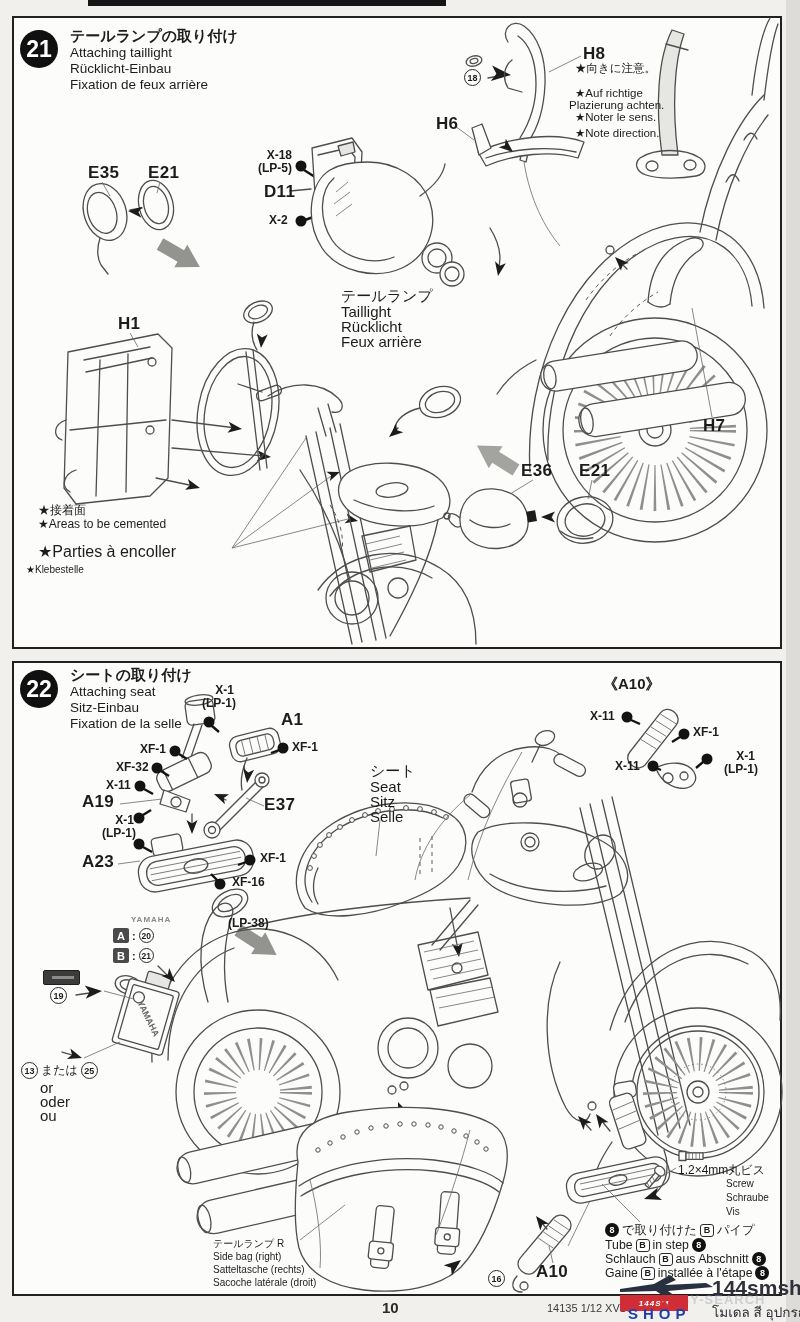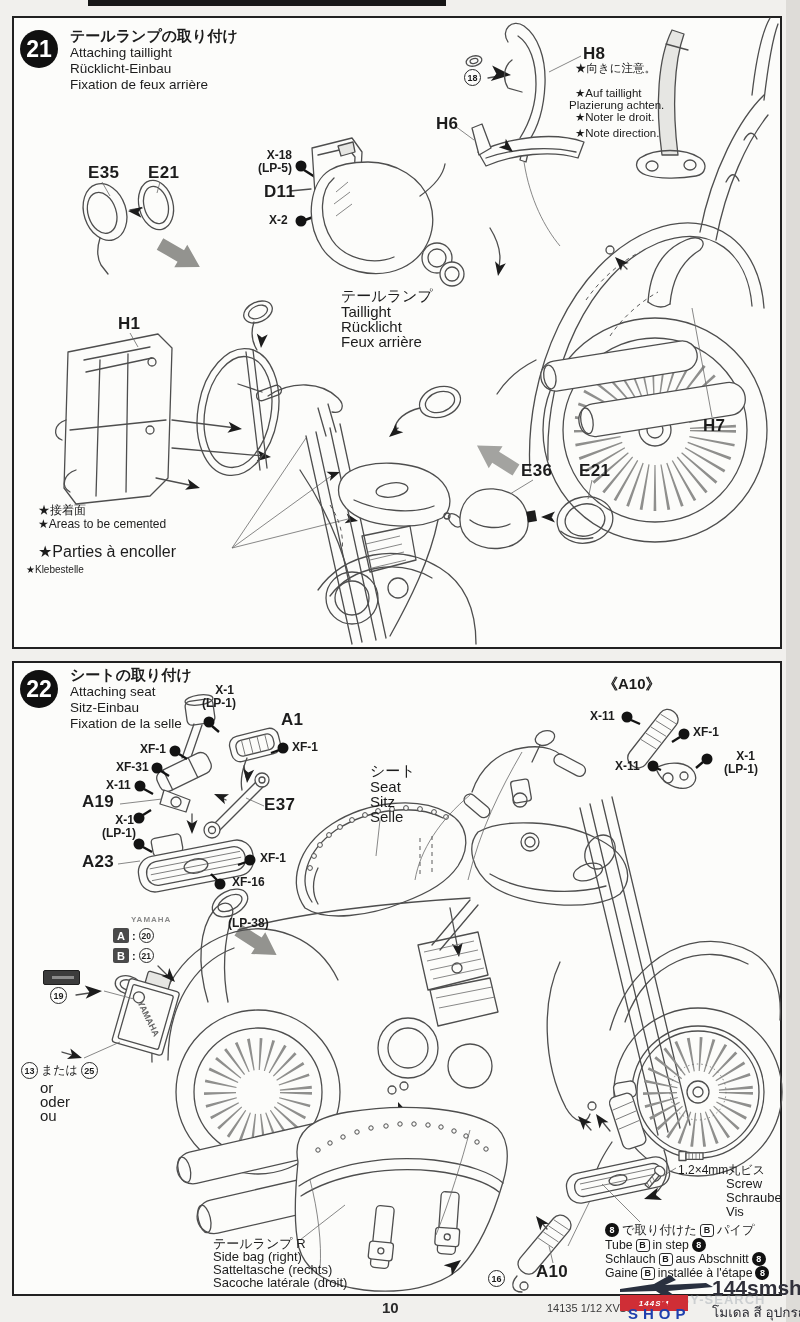--- a/index.html
+++ b/index.html
@@ -12,21 +12,21 @@
   
   .stepnum{width:38px;height:38px;border-radius:50%;background:#101010;color:#fff;
            display:flex;align-items:center;justify-content:center;
            font-size:23px;font-weight:bold;z-index:4;}
   .tjp{font-size:15px;font-weight:bold;}
   .tln{font-size:13.5px;line-height:16px;}
   .plabel{font-size:17px;font-weight:600;letter-spacing:.3px;}
   .paint{font-size:12px;font-weight:bold;line-height:13.5px;}
   .note{font-size:11.5px;line-height:12.6px;}
   .cap{font-size:15px;line-height:15px;}
-  .cap2{font-size:13px;line-height:12.9px;}
+  .cap2{font-size:10px;line-height:12.9px;}
   .circ{box-sizing:border-box;display:inline-flex;width:17px;height:17px;border:1.5px solid #2a2a2a;
         border-radius:50%;align-items:center;justify-content:center;font-size:9px;font-weight:bold;background:#fdfdfc;}
   .circ.sm{width:15px;height:15px;font-size:8.5px;}
   .nbadge{display:inline-flex;width:14px;height:14px;border-radius:50%;background:#111;color:#fff;
           align-items:center;justify-content:center;font-size:9px;font-weight:bold;flex:0 0 auto;}
   .bbadge{box-sizing:border-box;display:inline-flex;width:14px;height:13px;border:1.2px solid #2a2a2a;border-radius:3px;
           align-items:center;justify-content:center;font-size:9px;font-weight:bold;background:#fff;flex:0 0 auto;}
   .dbox{display:inline-flex;width:16px;height:15px;background:#4a4a4a;color:#fff;border-radius:2px;
         align-items:center;justify-content:center;font-size:11px;font-weight:bold;}
   .row{display:flex;align-items:center;gap:3px;}
@@ -526,23 +526,23 @@
 <div class="stepnum abs" style="left:20px;top:30px;">21</div>
 <div class="lab tjp" style="left:70px;top:27px;">テールランプの取り付け</div>
 <div class="lab tln" style="left:70px;top:45px;">Attaching taillight</div>
 <div class="lab tln" style="left:70px;top:61px;">Rücklicht-Einbau</div>
 <div class="lab tln" style="left:70px;top:77px;">Fixation de feux arrière</div>
 
 <div class="lab circ" style="left:464px;top:69px;">18</div>
 <div class="lab plabel" style="left:583px;top:44px;">H8</div>
 <div class="lab note" style="left:575px;top:62px;">★向きに注意。</div>
 <div class="lab note" style="left:575px;top:90px;margin-top:37px;">★Note direction.</div>
-<div class="lab note" style="left:575px;top:87px;">★Auf taillight</div>
+<div class="lab note" style="left:575px;top:87px;">★Auf richtige</div>
 <div class="lab note" style="left:569px;top:99px;">Plazierung achten.</div>
-<div class="lab note" style="left:575px;top:111px;">★Noter le droit.</div>
+<div class="lab note" style="left:575px;top:111px;">★Noter le sens.</div>
 <div class="lab plabel" style="left:436px;top:114px;">H6</div>
 
 <div class="lab plabel" style="left:88px;top:163px;">E35</div>
 <div class="lab plabel" style="left:148px;top:163px;">E21</div>
 
 <div class="lab paint rightalign" style="left:250px;top:149px;width:42px;">X-18</div>
 <div class="lab paint rightalign" style="left:250px;top:162px;width:42px;">(LP-5)</div>
 <div class="lab plabel" style="left:264px;top:182px;">D11</div>
 <div class="lab paint" style="left:269px;top:214px;">X-2</div>
 
@@ -573,21 +573,21 @@
 <div class="lab paint" style="left:693px;top:726px;">XF-1</div>
 <div class="lab paint" style="left:615px;top:760px;">X-11</div>
 <div class="lab paint rightalign" style="left:715px;top:750px;width:40px;">X-1</div>
 <div class="lab paint rightalign" style="left:712px;top:763px;width:46px;">(LP-1)</div>
 
 <div class="lab paint rightalign" style="left:196px;top:684px;width:38px;">X-1</div>
 <div class="lab paint rightalign" style="left:192px;top:697px;width:44px;">(LP-1)</div>
 <div class="lab plabel" style="left:264px;top:710px;margin-left:17px;">A1</div>
 <div class="lab paint" style="left:292px;top:741px;">XF-1</div>
 <div class="lab paint" style="left:140px;top:743px;">XF-1</div>
-<div class="lab paint" style="left:116px;top:761px;">XF-31</div>
+<div class="lab paint" style="left:116px;top:761px;">XF-32</div>
 <div class="lab paint" style="left:106px;top:779px;">X-11</div>
 <div class="lab plabel" style="left:82px;top:792px;">A19</div>
 <div class="lab plabel" style="left:264px;top:795px;">E37</div>
 <div class="lab paint rightalign" style="left:96px;top:814px;width:38px;">X-1</div>
 <div class="lab paint rightalign" style="left:92px;top:827px;width:44px;">(LP-1)</div>
 <div class="lab plabel" style="left:82px;top:852px;">A23</div>
 <div class="lab paint" style="left:260px;top:852px;">XF-1</div>
 <div class="lab paint" style="left:232px;top:876px;">XF-16</div>
 <div class="lab paint" style="left:228px;top:917px;">(LP-38)</div>
 

